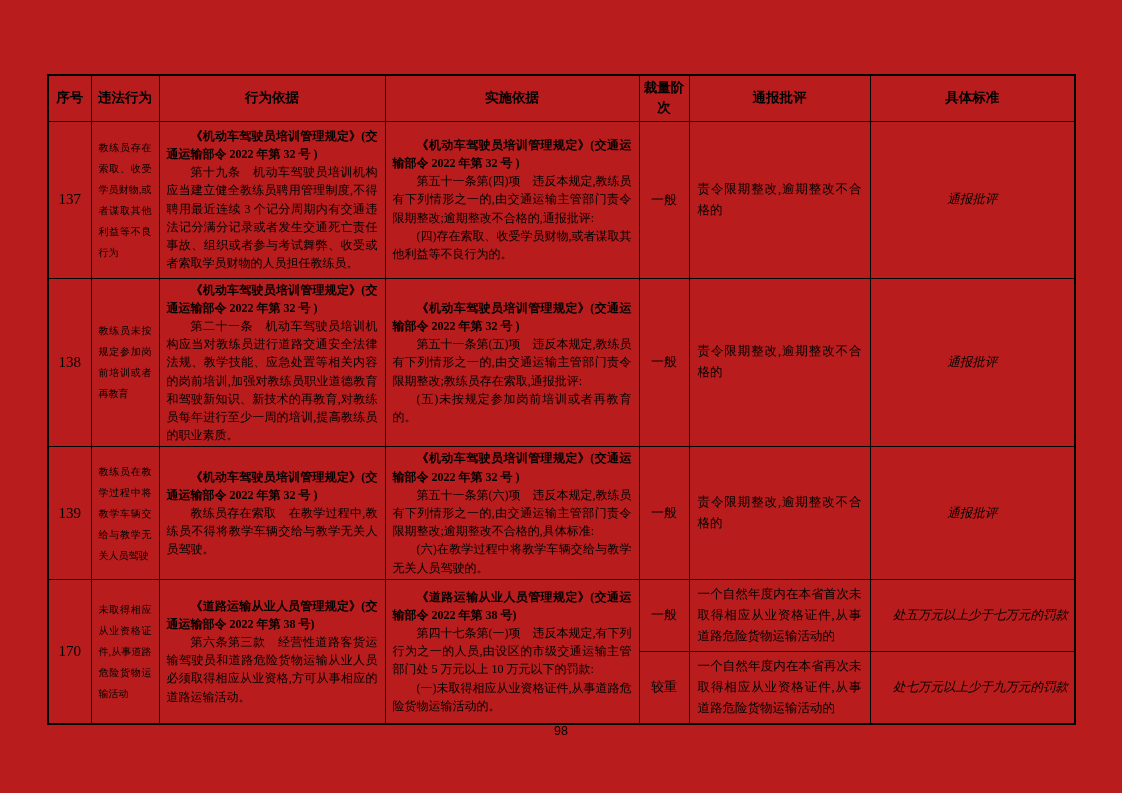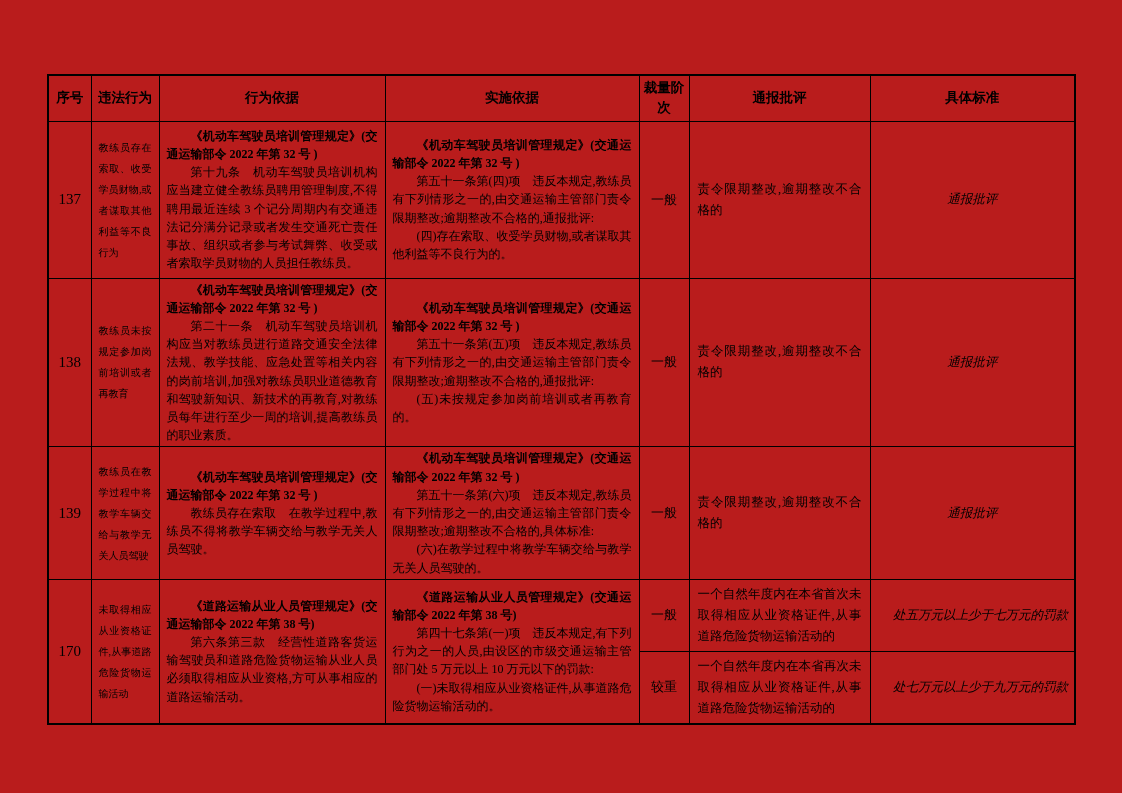--- a/index.html
+++ b/index.html
@@ -152,21 +152,21 @@
 
       <tr class="r138">
         <td class="seq">138</td>
         <td class="violation">教练员未按规定参加岗前培训或者再教育</td>
         <td class="basis">
           <p class="law-title">《机动车驾驶员培训管理规定》(交通运输部令 2022 年第 32 号 )</p>
           <p>第二十一条　机动车驾驶员培训机构应当对教练员进行道路交通安全法律法规、教学技能、应急处置等相关内容的岗前培训,加强对教练员职业道德教育和驾驶新知识、新技术的再教育,对教练员每年进行至少一周的培训,提高教练员的职业素质。</p>
         </td>
         <td class="basis">
           <p class="law-title">《机动车驾驶员培训管理规定》(交通运输部令 2022 年第 32 号 )</p>
-          <p>第五十一条第(五)项　违反本规定,教练员有下列情形之一的,由交通运输主管部门责令限期整改;逾期整改不合格的,通报批评:</p>
+          <p>第五十一条第(五)项　违反本规定,教练员有下列情形之一的,由交通运输主管部门责令限期整改;教练员存在索取,通报批评:</p>
           <p>(五)未按规定参加岗前培训或者再教育的。</p>
         </td>
         <td class="tier">一般</td>
         <td class="condition">责令限期整改,逾期整改不合格的</td>
         <td class="standard">通报批评</td>
       </tr>
 
       <tr class="r139">
         <td class="seq">139</td>
         <td class="violation">教练员在教学过程中将教学车辆交给与教学无关人员驾驶</td>
@@ -202,14 +202,15 @@
       </tr>
 
       <tr class="r140b">
         <td class="tier">较重</td>
         <td class="condition">一个自然年度内在本省再次未取得相应从业资格证件,从事道路危险货物运输活动的</td>
         <td class="standard left">处七万元以上少于九万元的罚款</td>
       </tr>
     </tbody>
   </table>
 
+  <div class="page-number">98</div>
 
 </div>
 
 </body></html>

